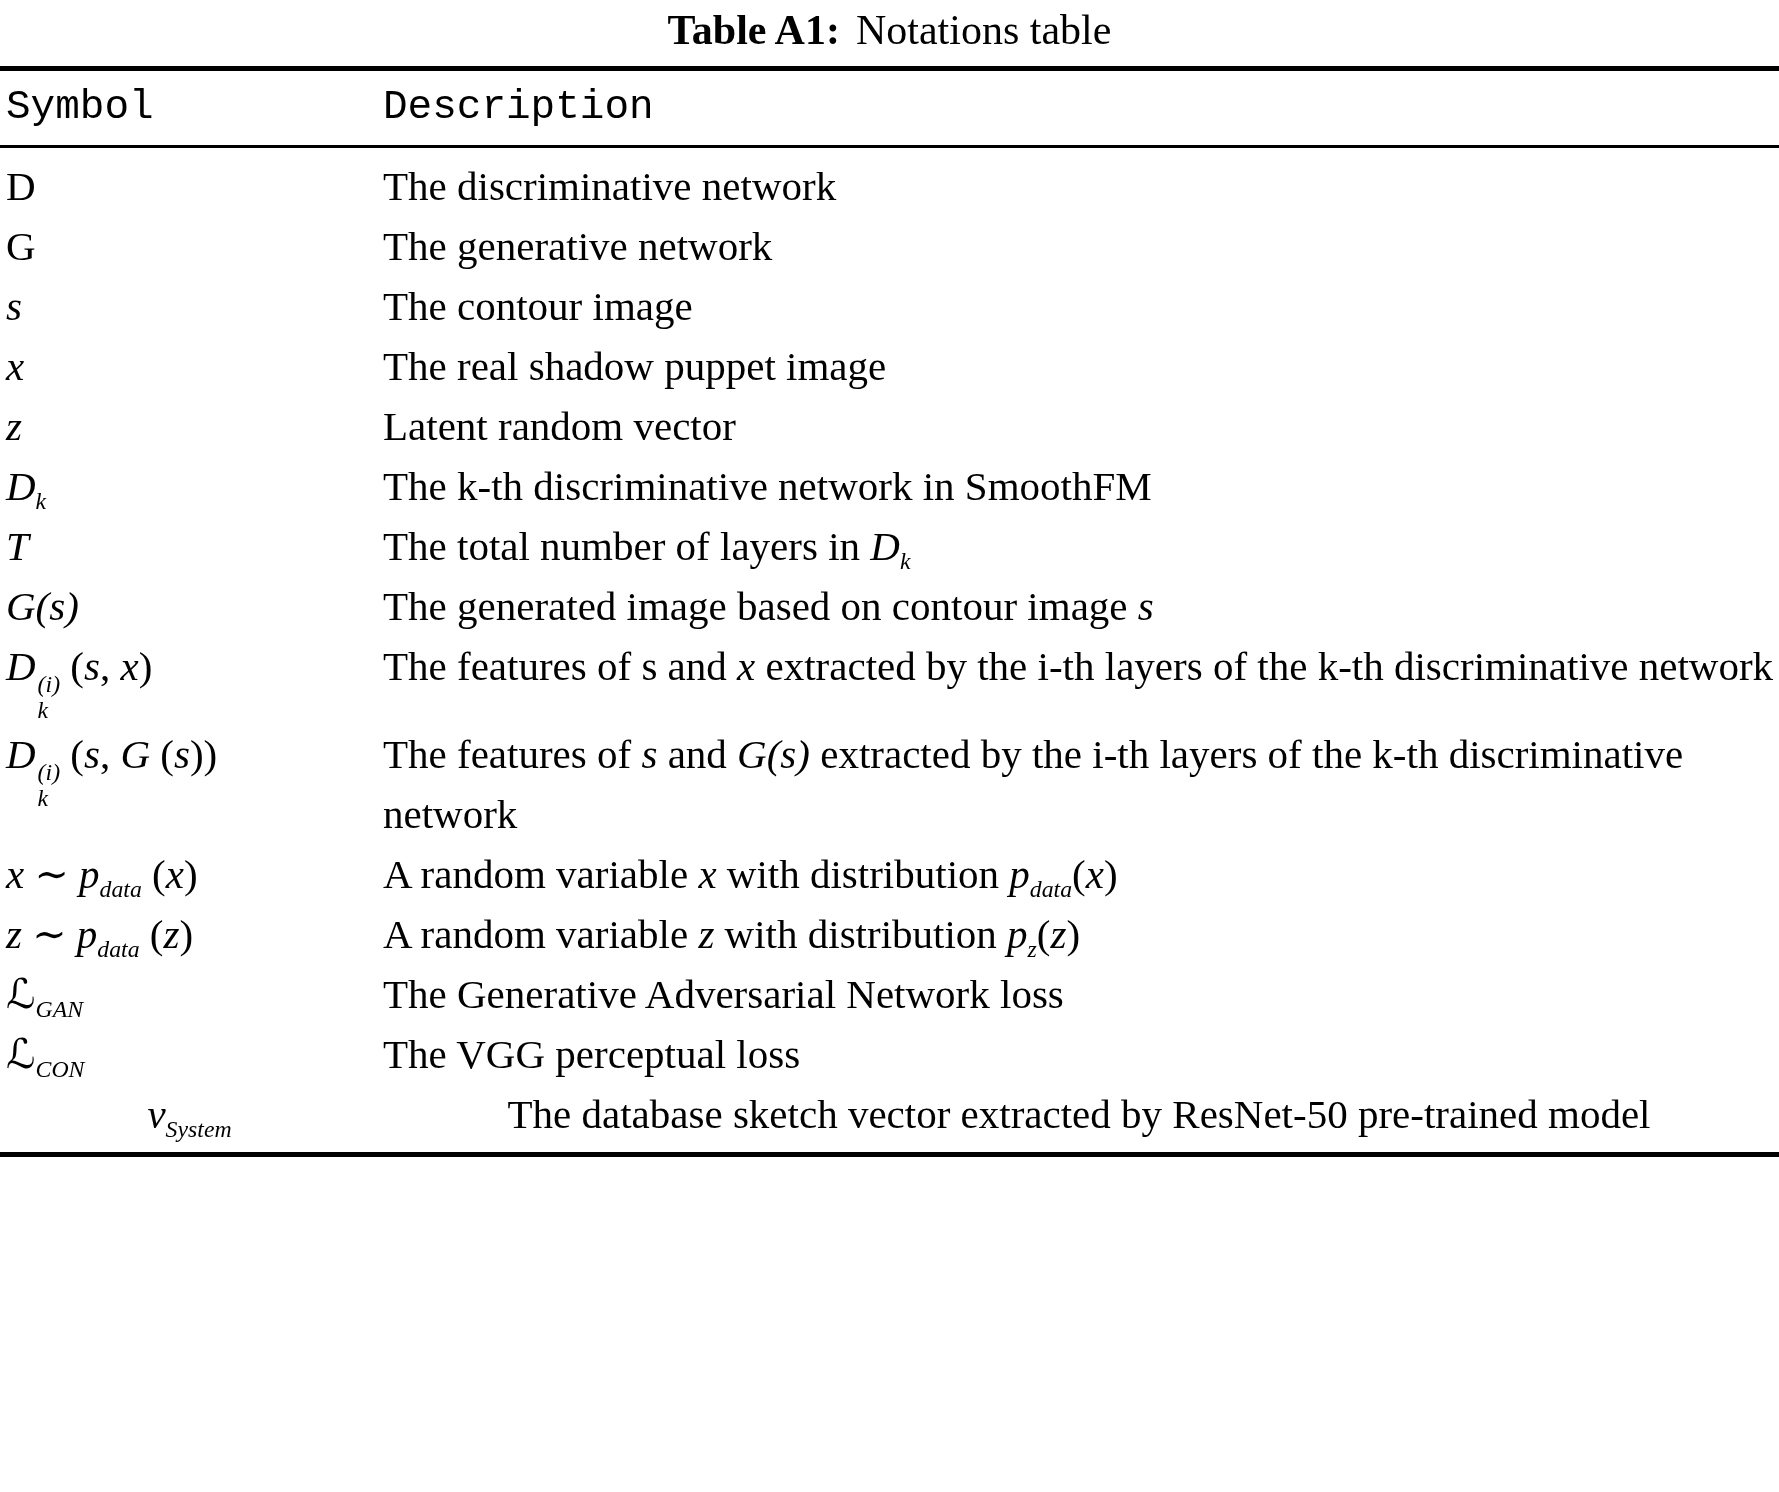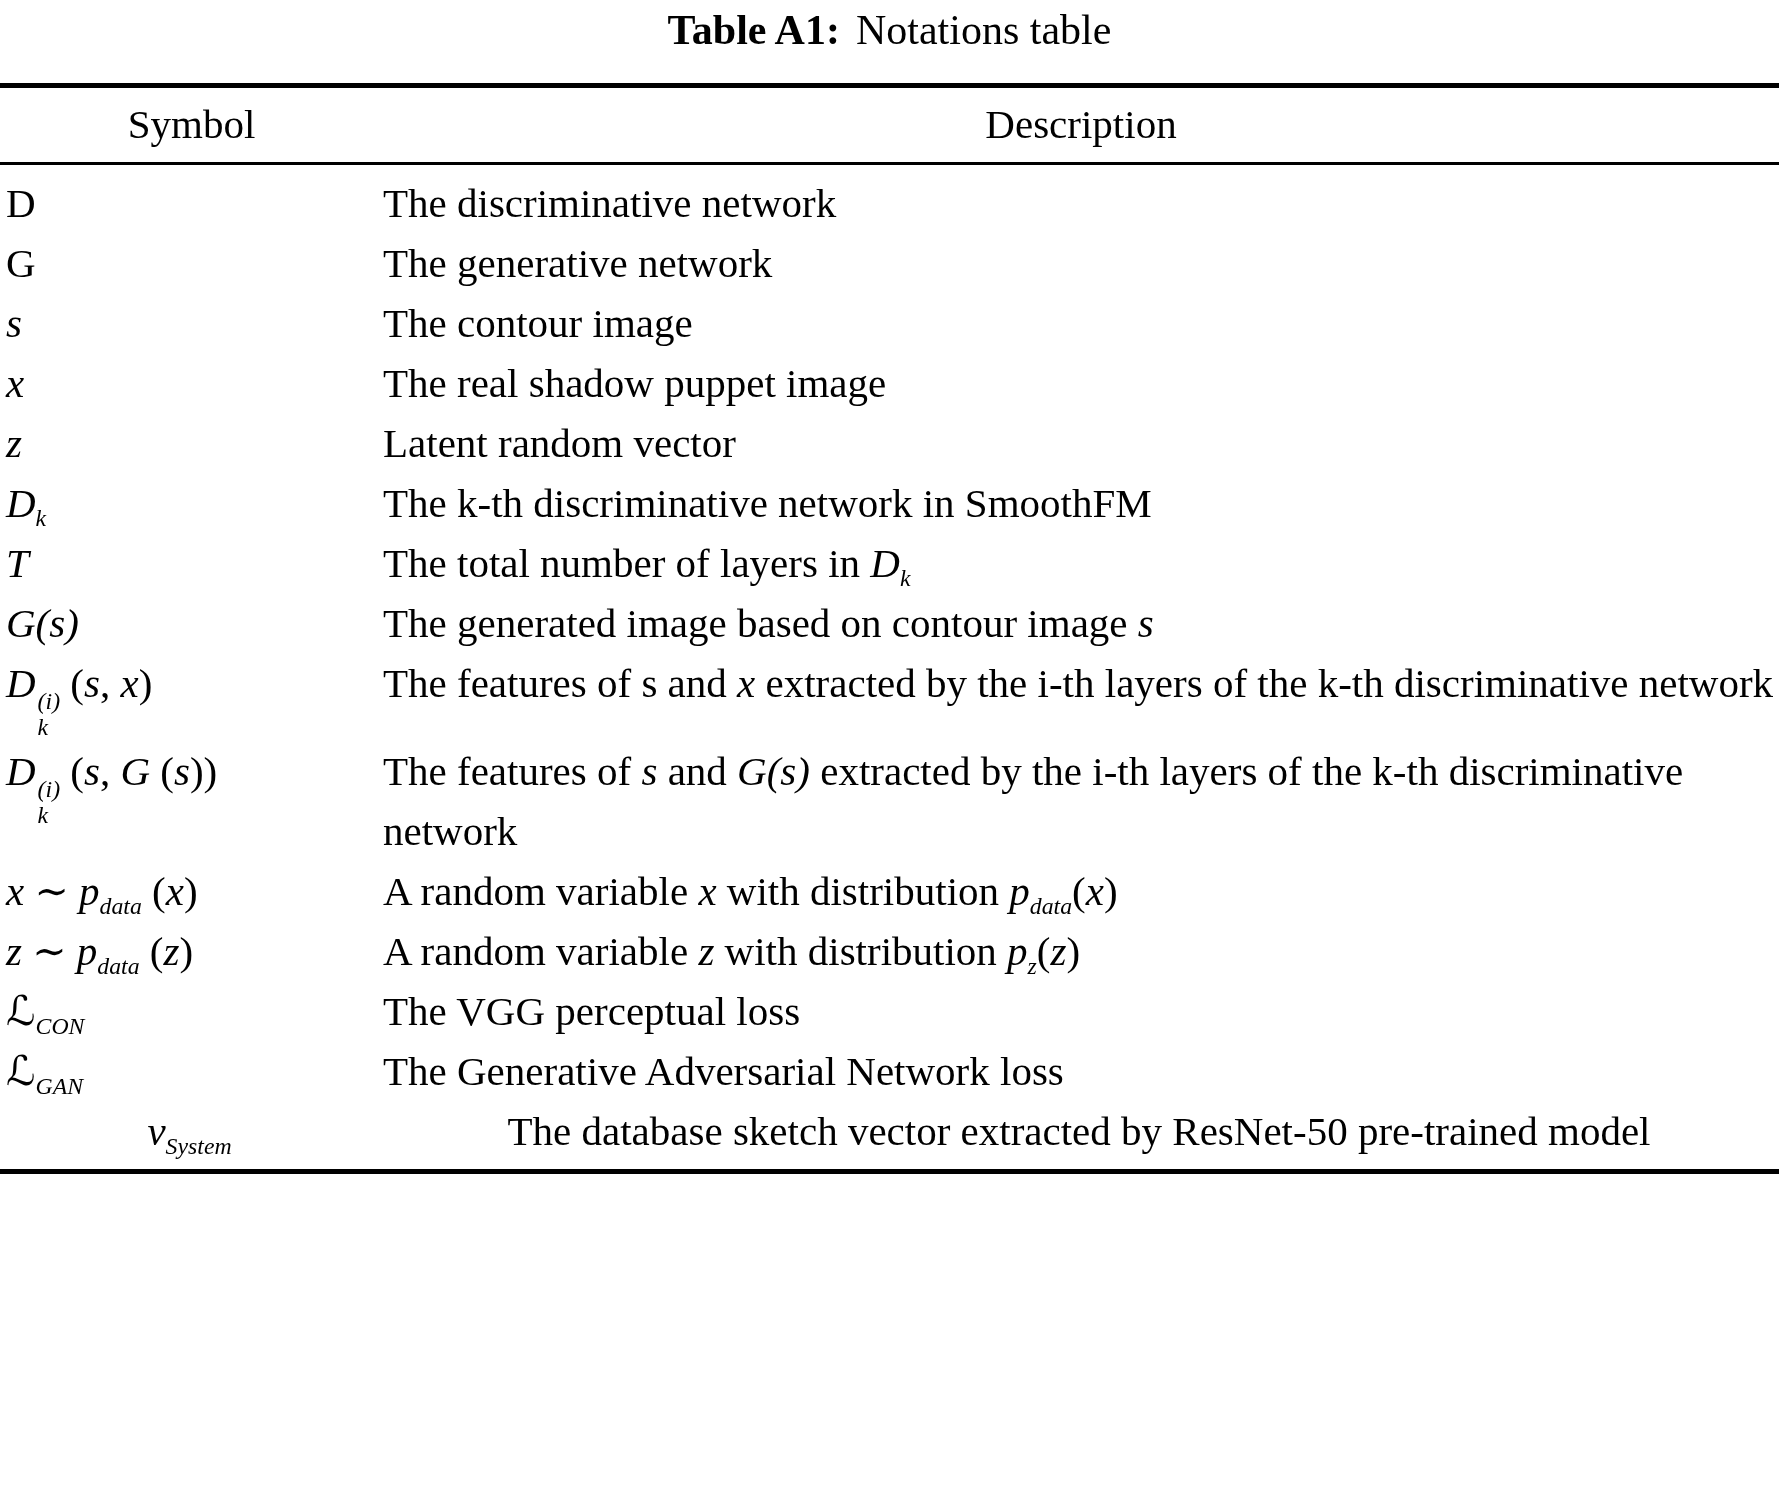--- a/index.html
+++ b/index.html
@@ -15,42 +15,43 @@
     background: #ffffff;
     color: #000000;
     font-family: "Liberation Serif", "DejaVu Serif", "DejaVu Sans", serif;
     overflow: hidden;
   }
   .caption {
     text-align: center;
     font-size: 42px;
     line-height: 52px;
     padding-top: 4px;
-    margin-bottom: 27px;
+    margin-bottom: 10px;
     white-space: nowrap;
   }
   .caption-label {
     font-weight: bold;
     margin-right: 16px;
   }
   table.notations {
     width: 100%;
     border-collapse: collapse;
     border-top: 5px solid #000000;
     border-bottom: 5px solid #000000;
     table-layout: fixed;
   }
   table.notations col.c-sym  { width: 377px; }
   thead th {
-    text-align: center;
+    text-align: left;
     font-weight: normal;
     font-size: 41px;
     line-height: 48px;
     padding: 12px 0 14px 6px;
     border-bottom: 3px solid #000000;
+    font-family: Liberation Mono, monospace;
   }
   tbody td {
     font-size: 41px;
     line-height: 60px;
     vertical-align: top;
     padding: 0 4px 0 6px;
   }
   tbody tr:first-child td { padding-top: 8px; }
   tbody tr:last-child  td { padding-bottom: 8px; text-align: center; }
 
@@ -146,26 +147,26 @@
     </tr>
         <tr>
       <td class="sym"><span class="tk-i">x</span><span class="tk-r"> ∼ </span><span class="tk-i">p</span><sub>data</sub><span class="tk-r"> (</span><span class="tk-i">x</span><span class="tk-r">)</span></td>
       <td class="desc"><span class="tk-r">A random variable </span><span class="tk-i">x</span><span class="tk-r"> with distribution </span><span class="tk-i">p</span><sub>data</sub><span class="tk-r">(</span><span class="tk-i">x</span><span class="tk-r">)</span></td>
     </tr>
         <tr>
       <td class="sym"><span class="tk-i">z</span><span class="tk-r"> ∼ </span><span class="tk-i">p</span><sub>data</sub><span class="tk-r"> (</span><span class="tk-i">z</span><span class="tk-r">)</span></td>
       <td class="desc"><span class="tk-r">A random variable </span><span class="tk-i">z</span><span class="tk-r"> with distribution </span><span class="tk-i">p</span><sub>z</sub><span class="tk-r">(</span><span class="tk-i">z</span><span class="tk-r">)</span></td>
     </tr>
         <tr>
+      <td class="sym"><span class="tk-scr">ℒ</span><sub>GAN</sub></td>
+      <td class="desc"><span class="tk-r">The Generative Adversarial Network loss</span></td>
+    </tr>
+        <tr>
       <td class="sym"><span class="tk-scr">ℒ</span><sub>CON</sub></td>
       <td class="desc"><span class="tk-r">The VGG perceptual loss</span></td>
-    </tr>
-        <tr>
-      <td class="sym"><span class="tk-scr">ℒ</span><sub>GAN</sub></td>
-      <td class="desc"><span class="tk-r">The Generative Adversarial Network loss</span></td>
     </tr>
         <tr>
       <td class="sym"><span class="tk-i">v</span><sub>System</sub></td>
       <td class="desc"><span class="tk-r">The database sketch vector extracted by ResNet-50 pre-trained model</span></td>
     </tr>
       </tbody>
   </table>
 
 </div>
 

